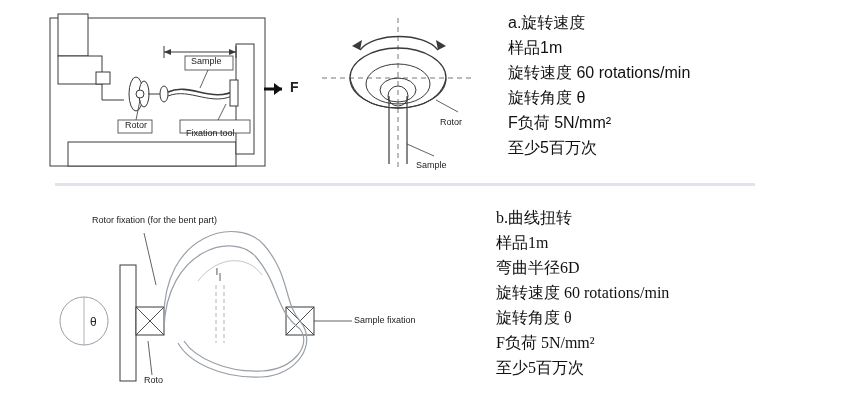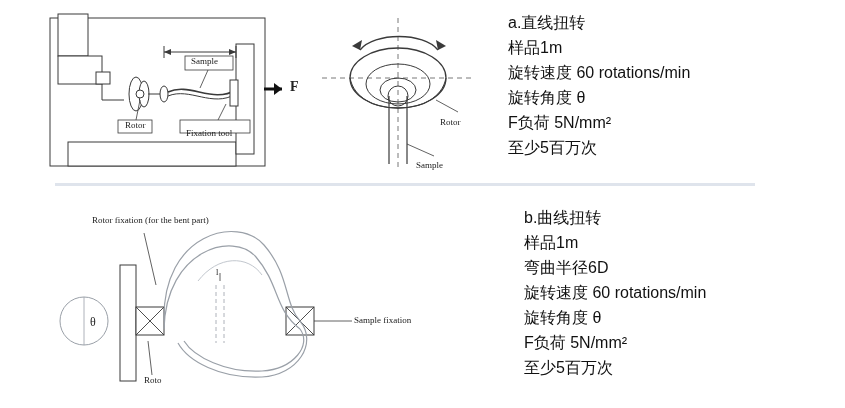--- a/index.html
+++ b/index.html
@@ -27,21 +27,21 @@
     line-height:25px;
     white-space:nowrap;
     color:#111;
   }
 
   .lbl{
     position:absolute;
     font-size:9px;
     color:#222;
     white-space:nowrap;
-    font-family:Liberation Serif, serif;
+    font-family:Liberation Sans, sans-serif;
   }
   .lbl-sm{font-size:8.5px;}
   svg{display:block;overflow:visible;}
 </style>
 </head>
 <body>
 
 <div class="panel" id="panel-a">
 
   <div class="fig" style="left:40px;top:8px;">
@@ -119,21 +119,21 @@
 
       <path d="M118 88 L140 100" stroke="#3a3a3a" stroke-width="0.8"></path>
 
       <path name="sample-leader" d="M89 132 L116 144" stroke="#3a3a3a" stroke-width="0.8"></path>
     </svg>
     <div class="lbl" style="left:122px;top:105px;">Rotor</div>
     <div class="lbl" style="left:98px;top:148px;">Sample</div>
   </div>
 
   <div class="txt-block" style="left:508px;top:10px;">
-    <div class="txt-line">a.直线扭转</div>
+    <div class="txt-line">a.旋转速度</div>
     <div class="txt-line">样品1m</div>
     <div class="txt-line">旋转速度 60 rotations/min</div>
     <div class="txt-line">旋转角度 θ</div>
     <div class="txt-line">F负荷 5N/mm²</div>
     <div class="txt-line">至少5百万次</div>
   </div>
 </div>
 
 <div class="divider"></div>
 
@@ -169,21 +169,21 @@
       <path d="M266 128 L304 128" stroke="#3a3a3a" stroke-width="0.8"></path>
       <path d="M100 148 L104 182" stroke="#3a3a3a" stroke-width="0.8"></path>
     </svg>
     <div class="lbl" style="left:42px;top:122px;font-size:12px;">θ</div>
     <div class="lbl" style="left:44px;top:22px;">Rotor fixation (for the bent part)</div>
     <div class="lbl" style="left:306px;top:122px;">Sample fixation</div>
     <div class="lbl" style="left:96px;top:182px;">Roto</div>
     <div class="lbl lbl-sm" style="left:168px;top:74px;">l</div>
   </div>
 
-  <div class="txt-block" style="left:524px;top:20px;">
+  <div class="txt-block" style="left:496px;top:20px;font-family:Liberation Serif, serif;">
     <div class="txt-line">b.曲线扭转</div>
     <div class="txt-line">样品1m</div>
     <div class="txt-line">弯曲半径6D</div>
     <div class="txt-line">旋转速度 60 rotations/min</div>
     <div class="txt-line">旋转角度 θ</div>
     <div class="txt-line">F负荷 5N/mm²</div>
     <div class="txt-line">至少5百万次</div>
   </div>
 </div>
 

